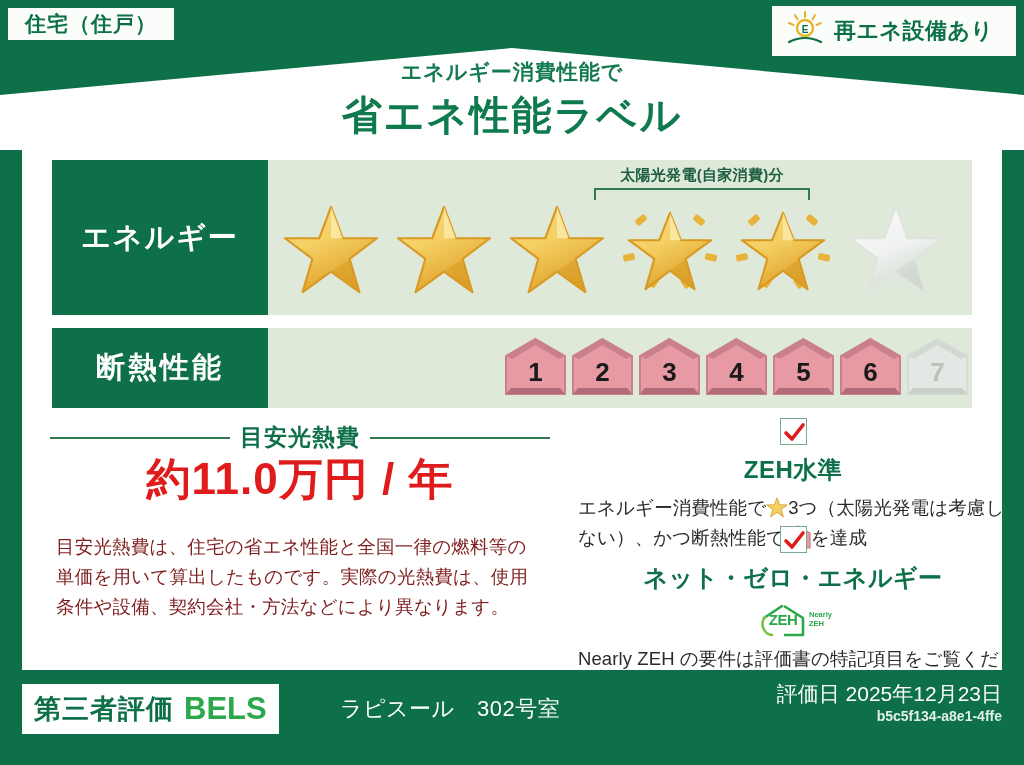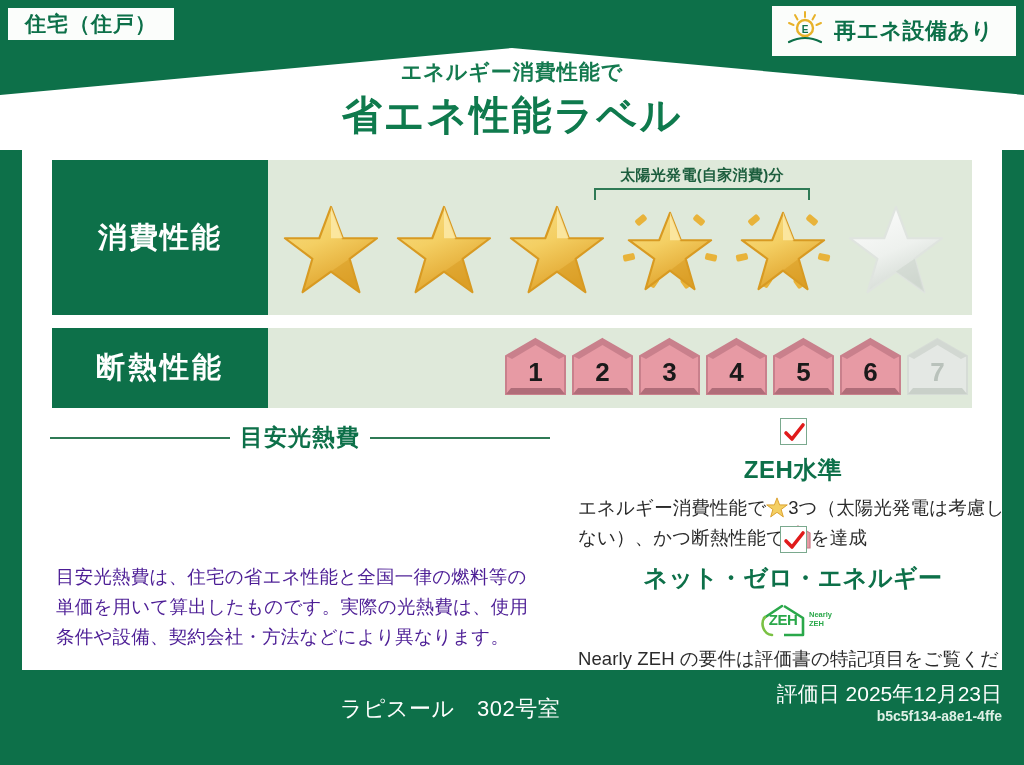--- a/index.html
+++ b/index.html
@@ -83,21 +83,21 @@
   
   .cost-head { position:absolute; left:28px; top:272px; width:500px; display:flex; align-items:center; gap:10px;text-align:right; }
   .cost-head .rule { flex:1; height:2px; background:#2f7a55; }
   .cost-head .txt { color:#0d7049; font-size:23px; font-weight:bold; letter-spacing:1px; }
   .cost-value {
     position:absolute; left:28px; top:300px; width:500px; text-align:center;
     color:#e01b1b; font-size:44px; font-weight:bold; letter-spacing:1px;
   }
   .cost-note {
     position:absolute; left:34px; top:382px; width:488px;
-    color:#4c1d95; font-size:18.5px; line-height:1.62; letter-spacing:0.2px;margin-top:30px;
+    color:#7f1d1d; font-size:18.5px; line-height:1.62; letter-spacing:0.2px;
   }
 
   
   .crit { position:absolute; width:430px; }
   #crit-zeh { left:556px; top:268px; }
   #crit-nze { left:556px; top:376px; }
 
   .crit-title { display:flex; align-items:center; gap:9px;flex-direction:column; }
   .chk { width:27px; height:27px; border:1.6px solid #7aa98e; background:#fff; position:relative; flex:none; }
   .chk svg { position:absolute; left:2px; top:2px; }
@@ -157,21 +157,21 @@
 
 <div class="title-wrap">
   <div class="title-sub">エネルギー消費性能で</div>
   <div class="title-main">省エネ性能ラベル</div>
 </div>
 
 <div class="card">
 
   <div class="perf-row" id="row-energy">
     <div class="row-label">
-      <span>消費性能</span>
+      <span>エネルギー</span>
     </div>
     <div class="row-panel">
       <div class="bracket-note">太陽光発電(自家消費)分</div>
       <div class="bracket"></div>
 
       <div class="stars">
 
         <div class="star-cell">
           <svg class="star" viewBox="0 0 100 96">
             <defs>
@@ -314,20 +314,21 @@
           </div>
         </div>
     </div>
   </div>
 
   <div class="cost-head">
     <span class="rule"></span>
     <span class="txt">目安光熱費</span>
     <span class="rule"></span>
   </div>
+  <div class="cost-value">約11.0万円 / 年</div>
   <div class="cost-note">目安光熱費は、住宅の省エネ性能と全国一律の燃料等の単価を用いて算出したものです。実際の光熱費は、使用条件や設備、契約会社・方法などにより異なります。</div>
 
   <div class="crit" id="crit-zeh">
     <div class="crit-title">
       <span class="chk">
         <svg width="23" height="23" viewBox="0 0 23 23">
           <path d="M3 12 L9 18 L20 4" fill="none" stroke="#e01b1b" stroke-width="3.6" stroke-linecap="round" stroke-linejoin="round"></path>
         </svg>
       </span>
       <span class="ttl">ZEH水準</span>
@@ -364,16 +365,20 @@
           <span>Nearly</span><br>
           <span>ZEH</span>
         </span>
       </span>
     </div>
     <div class="crit-body">Nearly ZEH の要件は評価書の特記項目をご覧ください。</div>
   </div>
 </div>
 
 <div class="footer">
+  <div class="bels-box">
+    <span class="jp">第三者評価</span>
+    <span class="en">BELS</span>
+  </div>
   <div class="bldg-name">ラピスール　302号室</div>
   <div class="eval-date">評価日 2025年12月23日</div>
   <div class="eval-id">b5c5f134-a8e1-4ffe</div>
 </div>
 
 </body></html>

